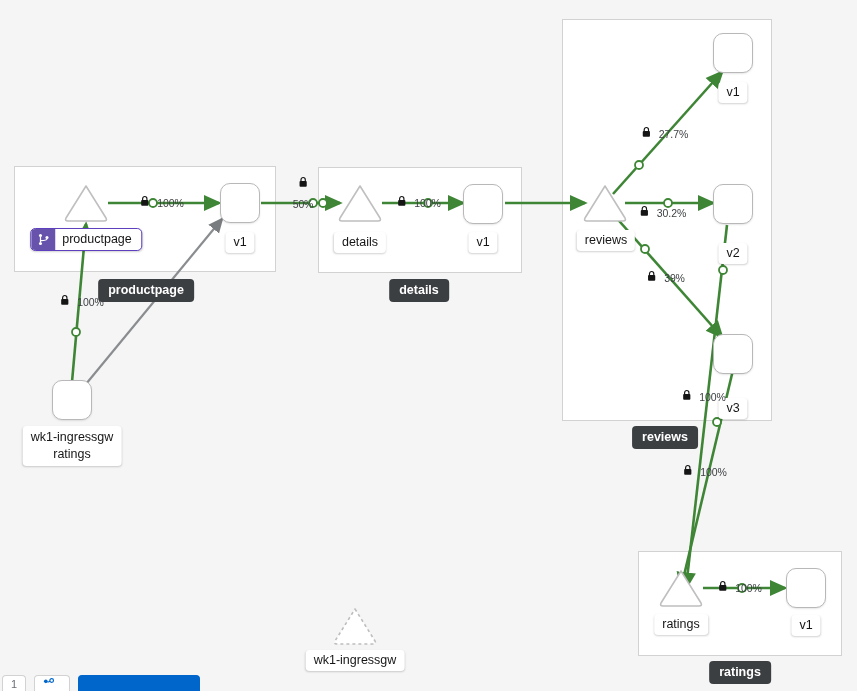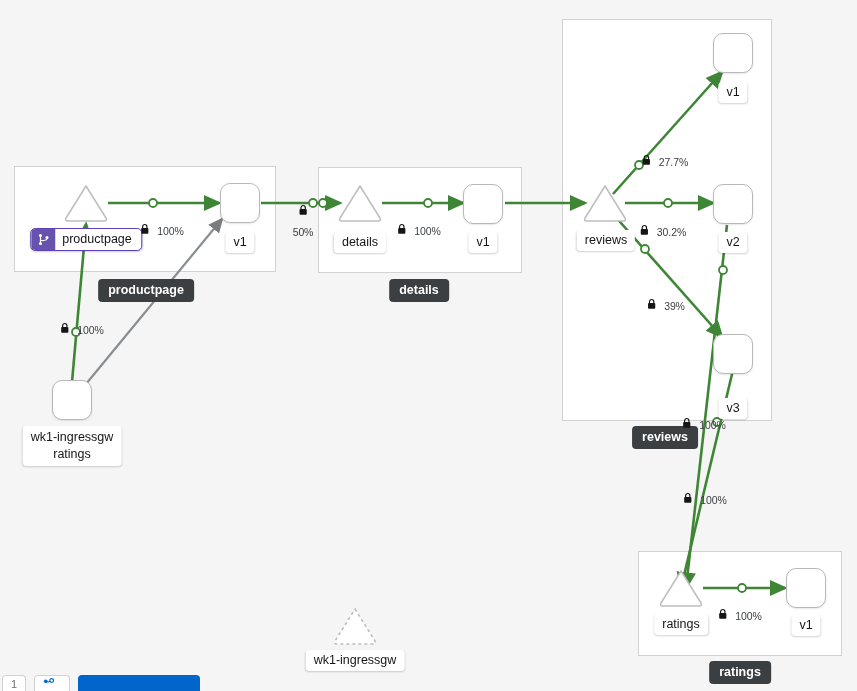--- a/index.html
+++ b/index.html
@@ -113,21 +113,20 @@
   
   .elabel {
     position: absolute;
     display: flex;
     align-items: center;
     gap: 8px;
     font-size: 10.5px;
     color: #3c3f42;
     white-space: nowrap;
     transform: translate(-50%, -50%);
-    margin-top: 28px;
   }
   .elabel .pct { letter-spacing: -0.1px; }
   .lock { display: block; }
 
   
   .toolbar {
     position: absolute;
     left: 0;
     bottom: 0;
     height: 16px;
@@ -283,21 +282,21 @@
   <div class="nlabel" style="left:240px; top:232px;">v1</div>
 
   <div class="nlabel" style="left:360px; top:232px;">details</div>
 
   <div class="nlabel" style="left:483px; top:232px;">v1</div>
 
   <div class="nlabel" style="left:606px; top:230px;">reviews</div>
 
   <div class="nlabel" style="left:733px; top:82px;">v1</div>
 
-  <div class="nlabel" style="left:733px; top:232px;">v2</div>
+  <div class="nlabel" style="left:733px; top:243px;">v2</div>
 
   <div class="nlabel" style="left:733px; top:382px;margin-top:16px;">v3</div>
 
   <div class="nlabel" style="left:681px; top:614px;">ratings</div>
 
   <div class="nlabel" style="left:806px; top:615px;">v1</div>
 
   <div class="nlabel" style="left:355px; top:650px;">wk1-ingressgw</div>
 
   <div class="tip" style="left:146px; top:279px;">productpage</div>
@@ -348,21 +347,21 @@
   <div class="elabel" style="left:665px; top:133px;">
     <span class="lock">
       <svg width="9" height="11" viewBox="0 0 10 12">
         <path d="M2.6 5.2 V3.4 a2.4 2.4 0 0 1 4.8 0 V5.2" stroke="#151515" stroke-width="1.3" fill="none"></path>
         <rect x="1" y="5" width="8" height="6.2" rx="1" fill="#151515"></rect>
       </svg>
     </span>
     <span class="pct">27.7%</span>
   </div>
 
-  <div class="elabel" style="left:663px; top:203px;">
+  <div class="elabel" style="left:663px; top:212px;">
     <span class="lock">
       <svg width="9" height="11" viewBox="0 0 10 12">
         <path d="M2.6 5.2 V3.4 a2.4 2.4 0 0 1 4.8 0 V5.2" stroke="#151515" stroke-width="1.3" fill="none"></path>
         <rect x="1" y="5" width="8" height="6.2" rx="1" fill="#151515"></rect>
       </svg>
     </span>
     <span class="pct">30.2%</span>
   </div>
 
   <div class="elabel" style="left:666px; top:277px;">

